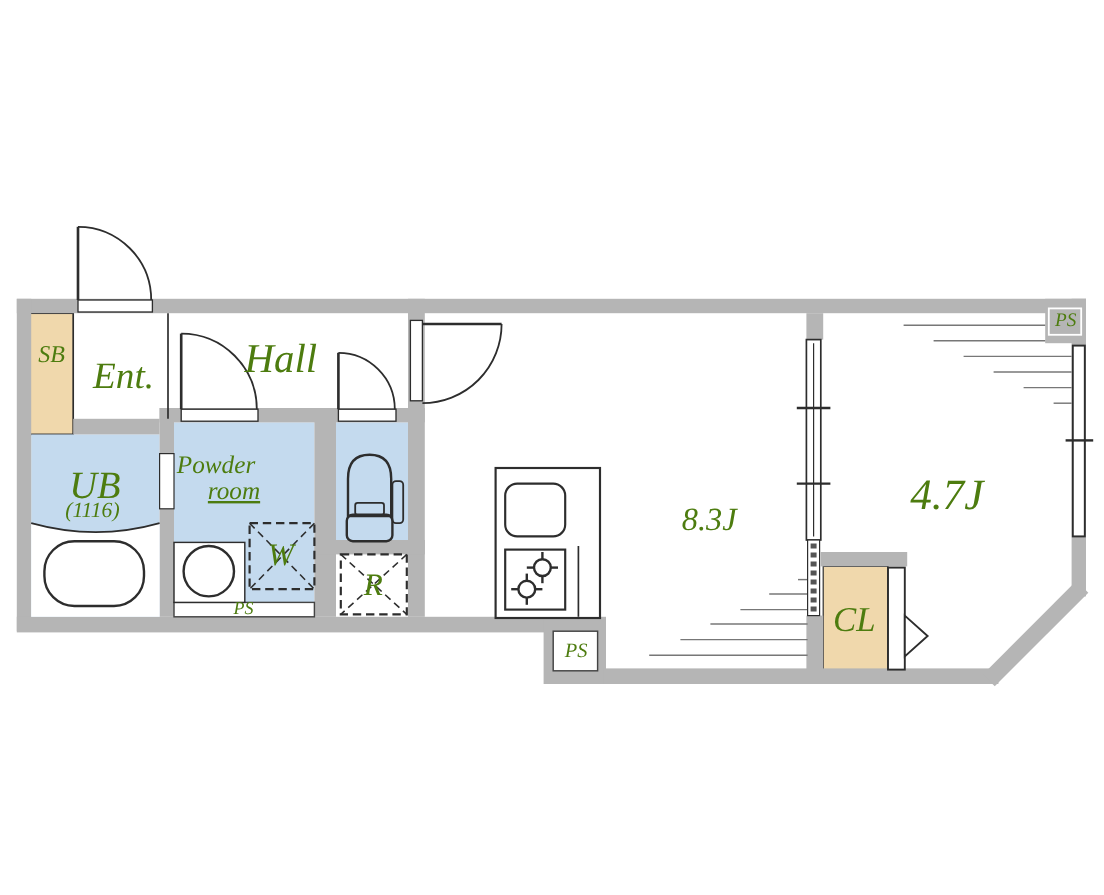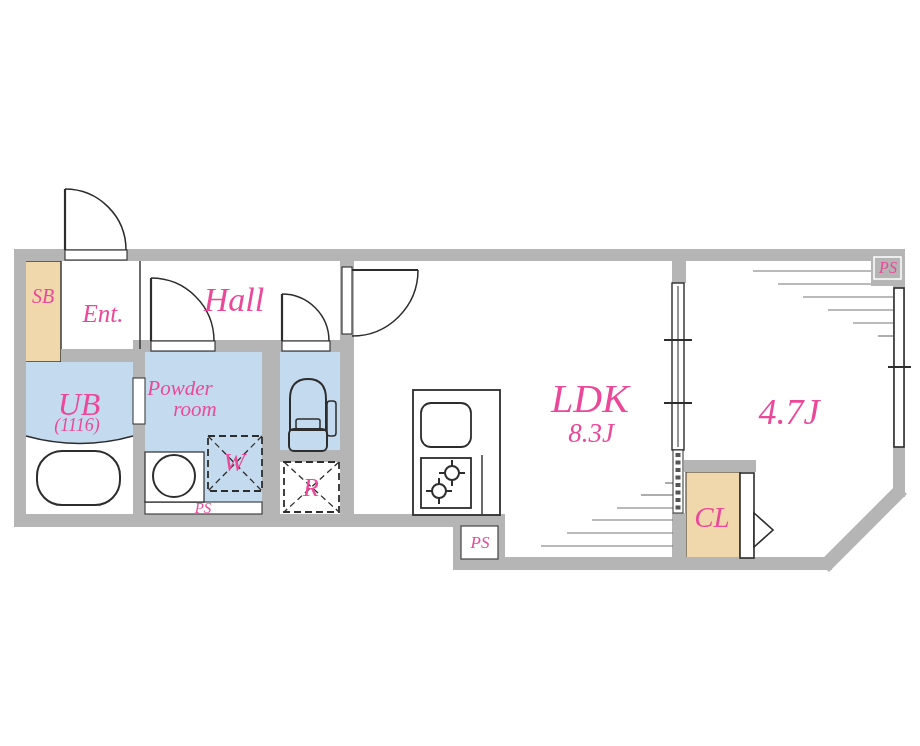--- a/index.html
+++ b/index.html
@@ -3,21 +3,21 @@
 <meta charset="utf-8">
 <style>
   html,body { margin:0; padding:0; background:#ffffff; }
   .plan {
     position:relative; width:920px; height:746px; background:#ffffff;
     font-family:"Liberation Serif", serif; overflow:hidden;
   }
   .plan svg { position:absolute; left:0; top:0; }
   .lbl {
     position:absolute; transform:translate(-50%,-50%);
-    font-style:italic; color:#ec4899; white-space:nowrap; line-height:1;
+    font-style:italic; color:#4d7c0f; white-space:nowrap; line-height:1;
   }
 </style>
 </head>
 <body>
 
 <div class="plan">
   <svg width="920" height="746" viewBox="0 0 920 746">
 
     <g>
       <rect x="25" y="261" width="36" height="101" fill="#f0d8ac" stroke="#2d2d2d" stroke-width="1.4"></rect>
@@ -164,28 +164,27 @@
       <line x1="140" y1="261" x2="140" y2="349" stroke="#2d2d2d" stroke-width="1.4"></line>
     </g>
 
     <g>
       <rect x="740" y="473" width="14" height="85" fill="#ffffff" stroke="#2d2d2d" stroke-width="1.6"></rect>
       <path d="M754,513 L773,530 L754,547 Z" fill="#ffffff" stroke="#2d2d2d" stroke-width="1.6"></path>
     </g>
   </svg>
 
   <span class="lbl" style="left:43px;  top:296px; font-size:20px;">SB</span>
-  <span class="lbl" style="left:103px; top:313px; font-size:25px;">Ent.</span>
+  <span class="lbl" style="left:103px; top:313px; font-size:31px;">Ent.</span>
   <span class="lbl" style="left:234px; top:300px; font-size:34px;">Hall</span>
   <span class="lbl" style="left:79px;  top:404px; font-size:32px;">UB</span>
   <span class="lbl" style="left:77px;  top:425px; font-size:18px;">(1116)</span>
   <span class="lbl" style="left:180px; top:388px; font-size:21px;">Powder</span>
-  <span class="lbl" style="left:195px; top:409px; font-size:21px;">room</span>
+  <span class="lbl" style="left:195px; top:409px; font-size:21px;text-decoration:underline;">room</span>
   <span class="lbl" style="left:234px; top:463px; font-size:26px;">W</span>
   <span class="lbl" style="left:311px; top:488px; font-size:26px;">R</span>
   <span class="lbl" style="left:203px; top:508px; font-size:15px;">PS</span>
   <span class="lbl" style="left:480px; top:542px; font-size:17px;">PS</span>
   <span class="lbl" style="left:888px; top:268px; font-size:16px;">PS</span>
-  <span class="lbl" style="left:590px; top:399px; font-size:40px;">LDK</span>
   <span class="lbl" style="left:591px; top:433px; font-size:27px;">8.3J</span>
   <span class="lbl" style="left:789px; top:412px; font-size:36px;">4.7J</span>
   <span class="lbl" style="left:712px; top:517px; font-size:29px;">CL</span>
 </div>
 
 </body></html>

